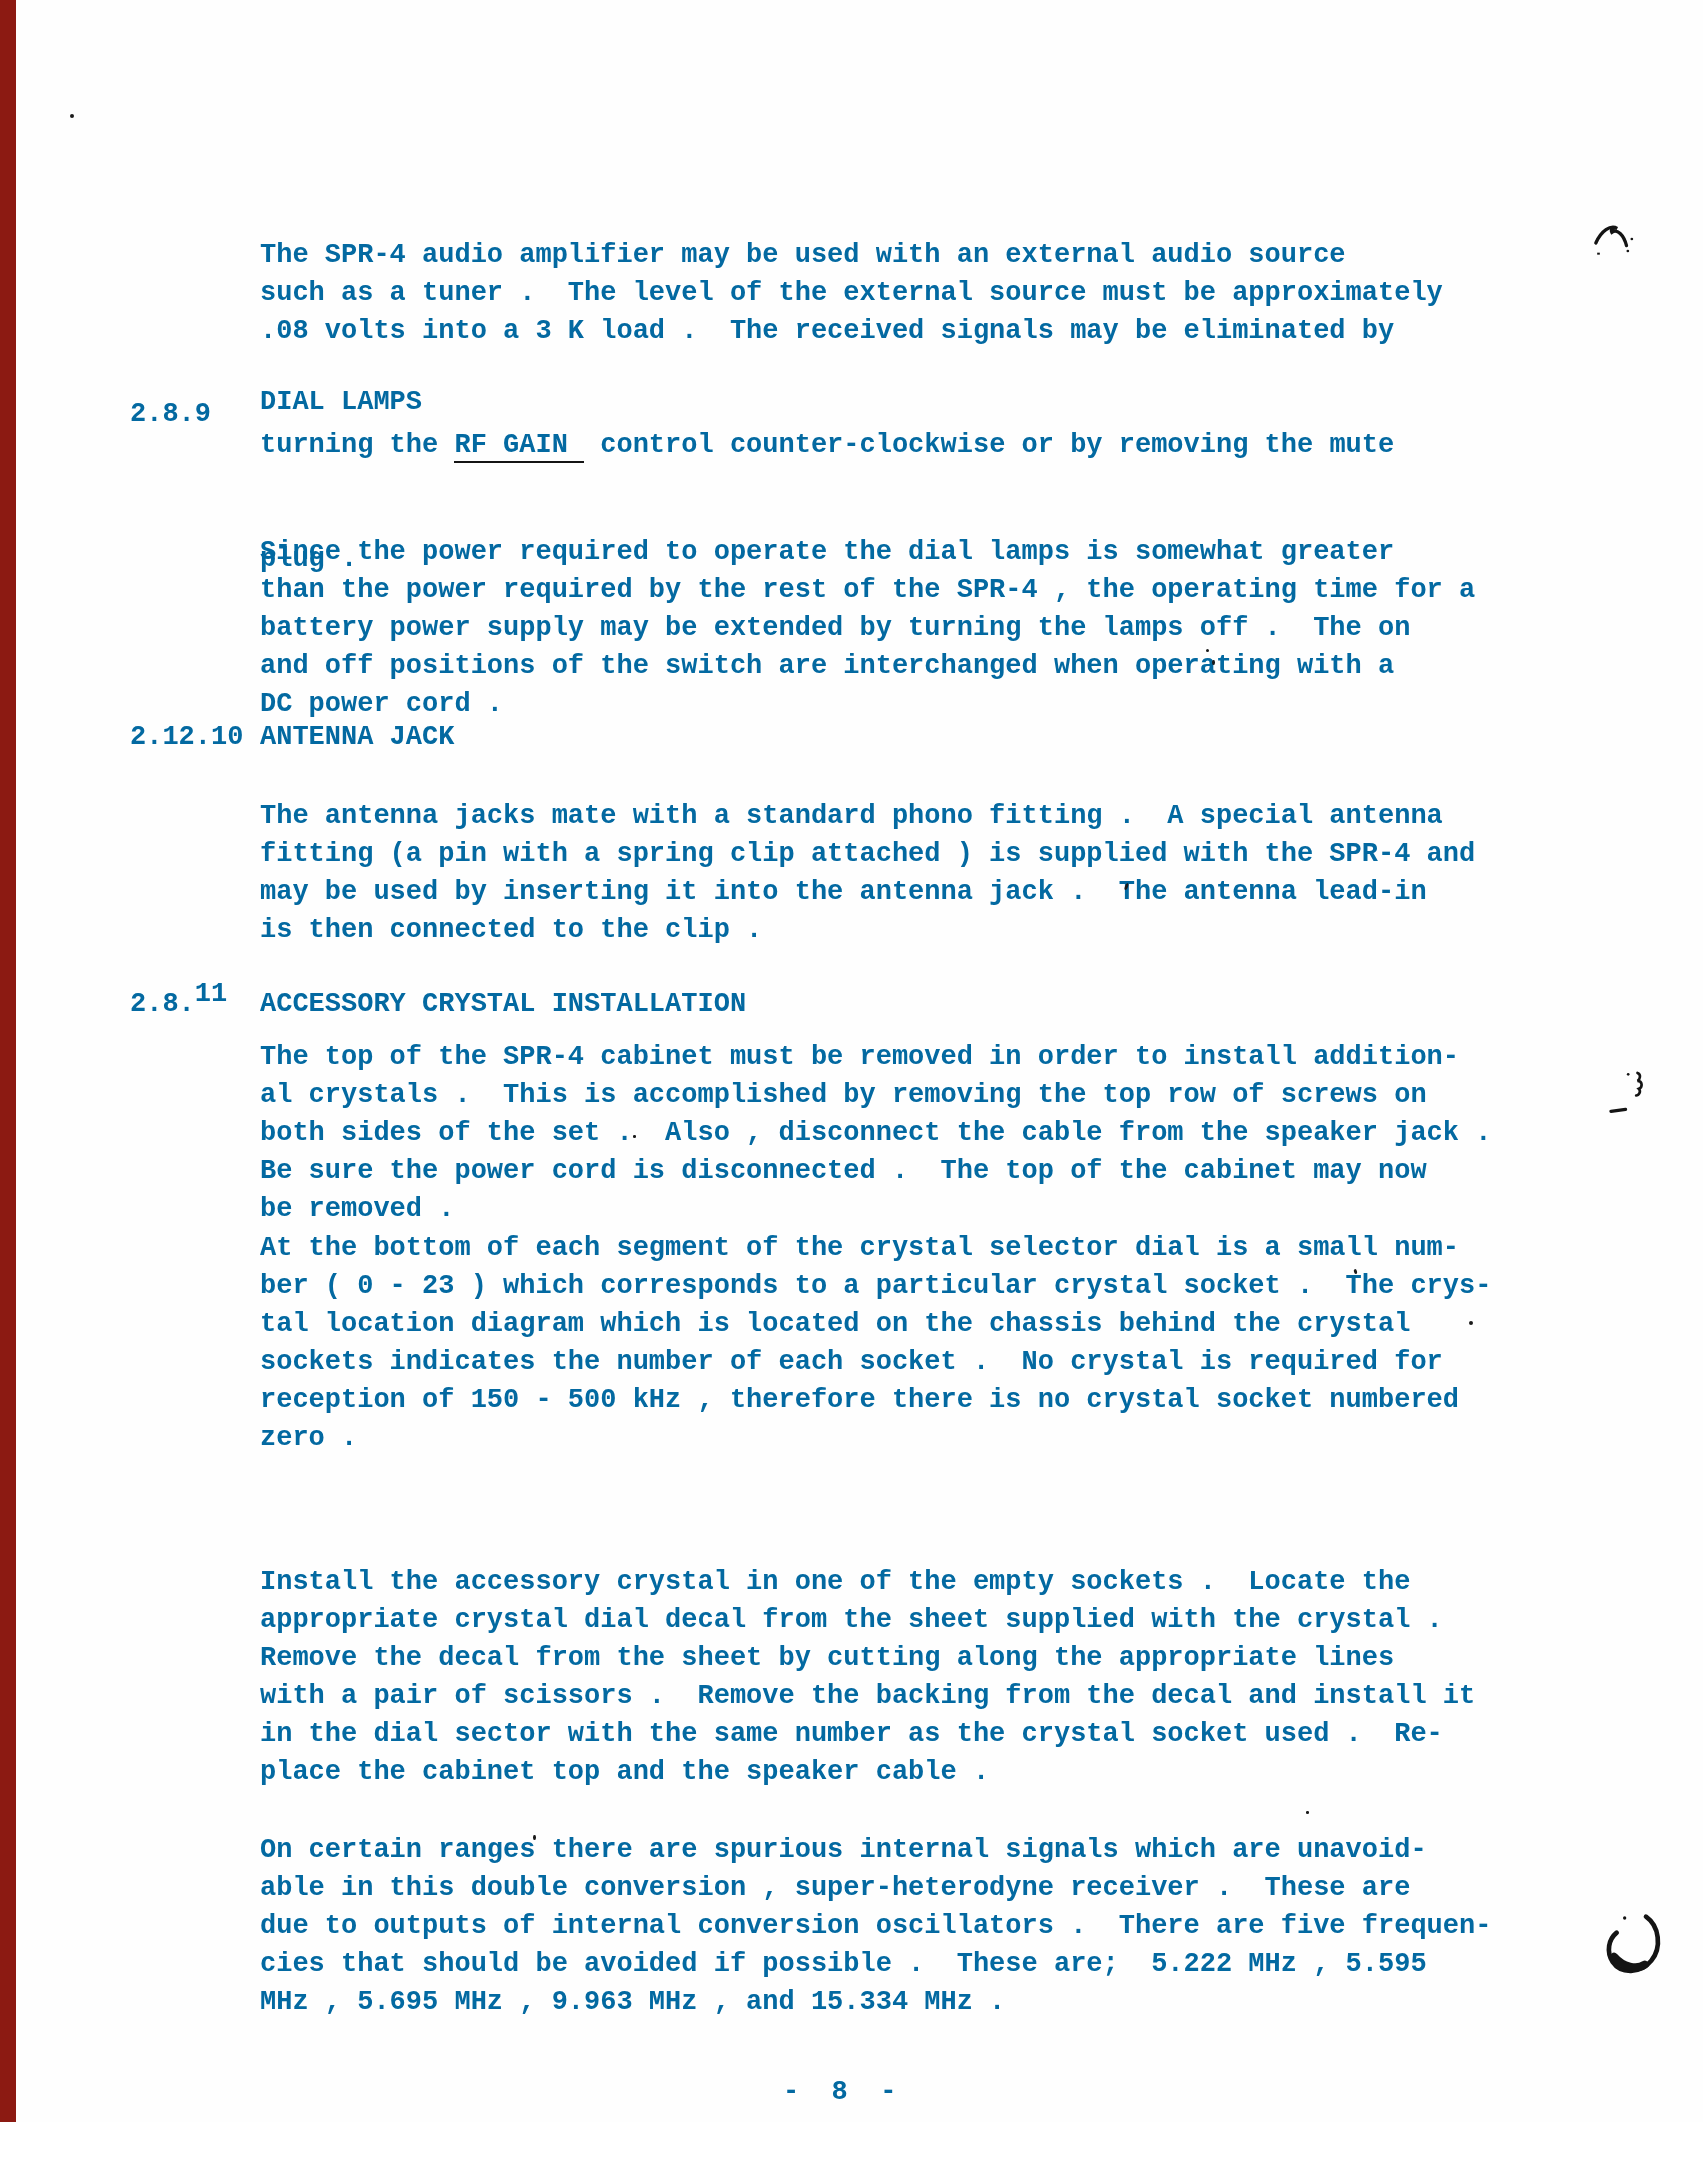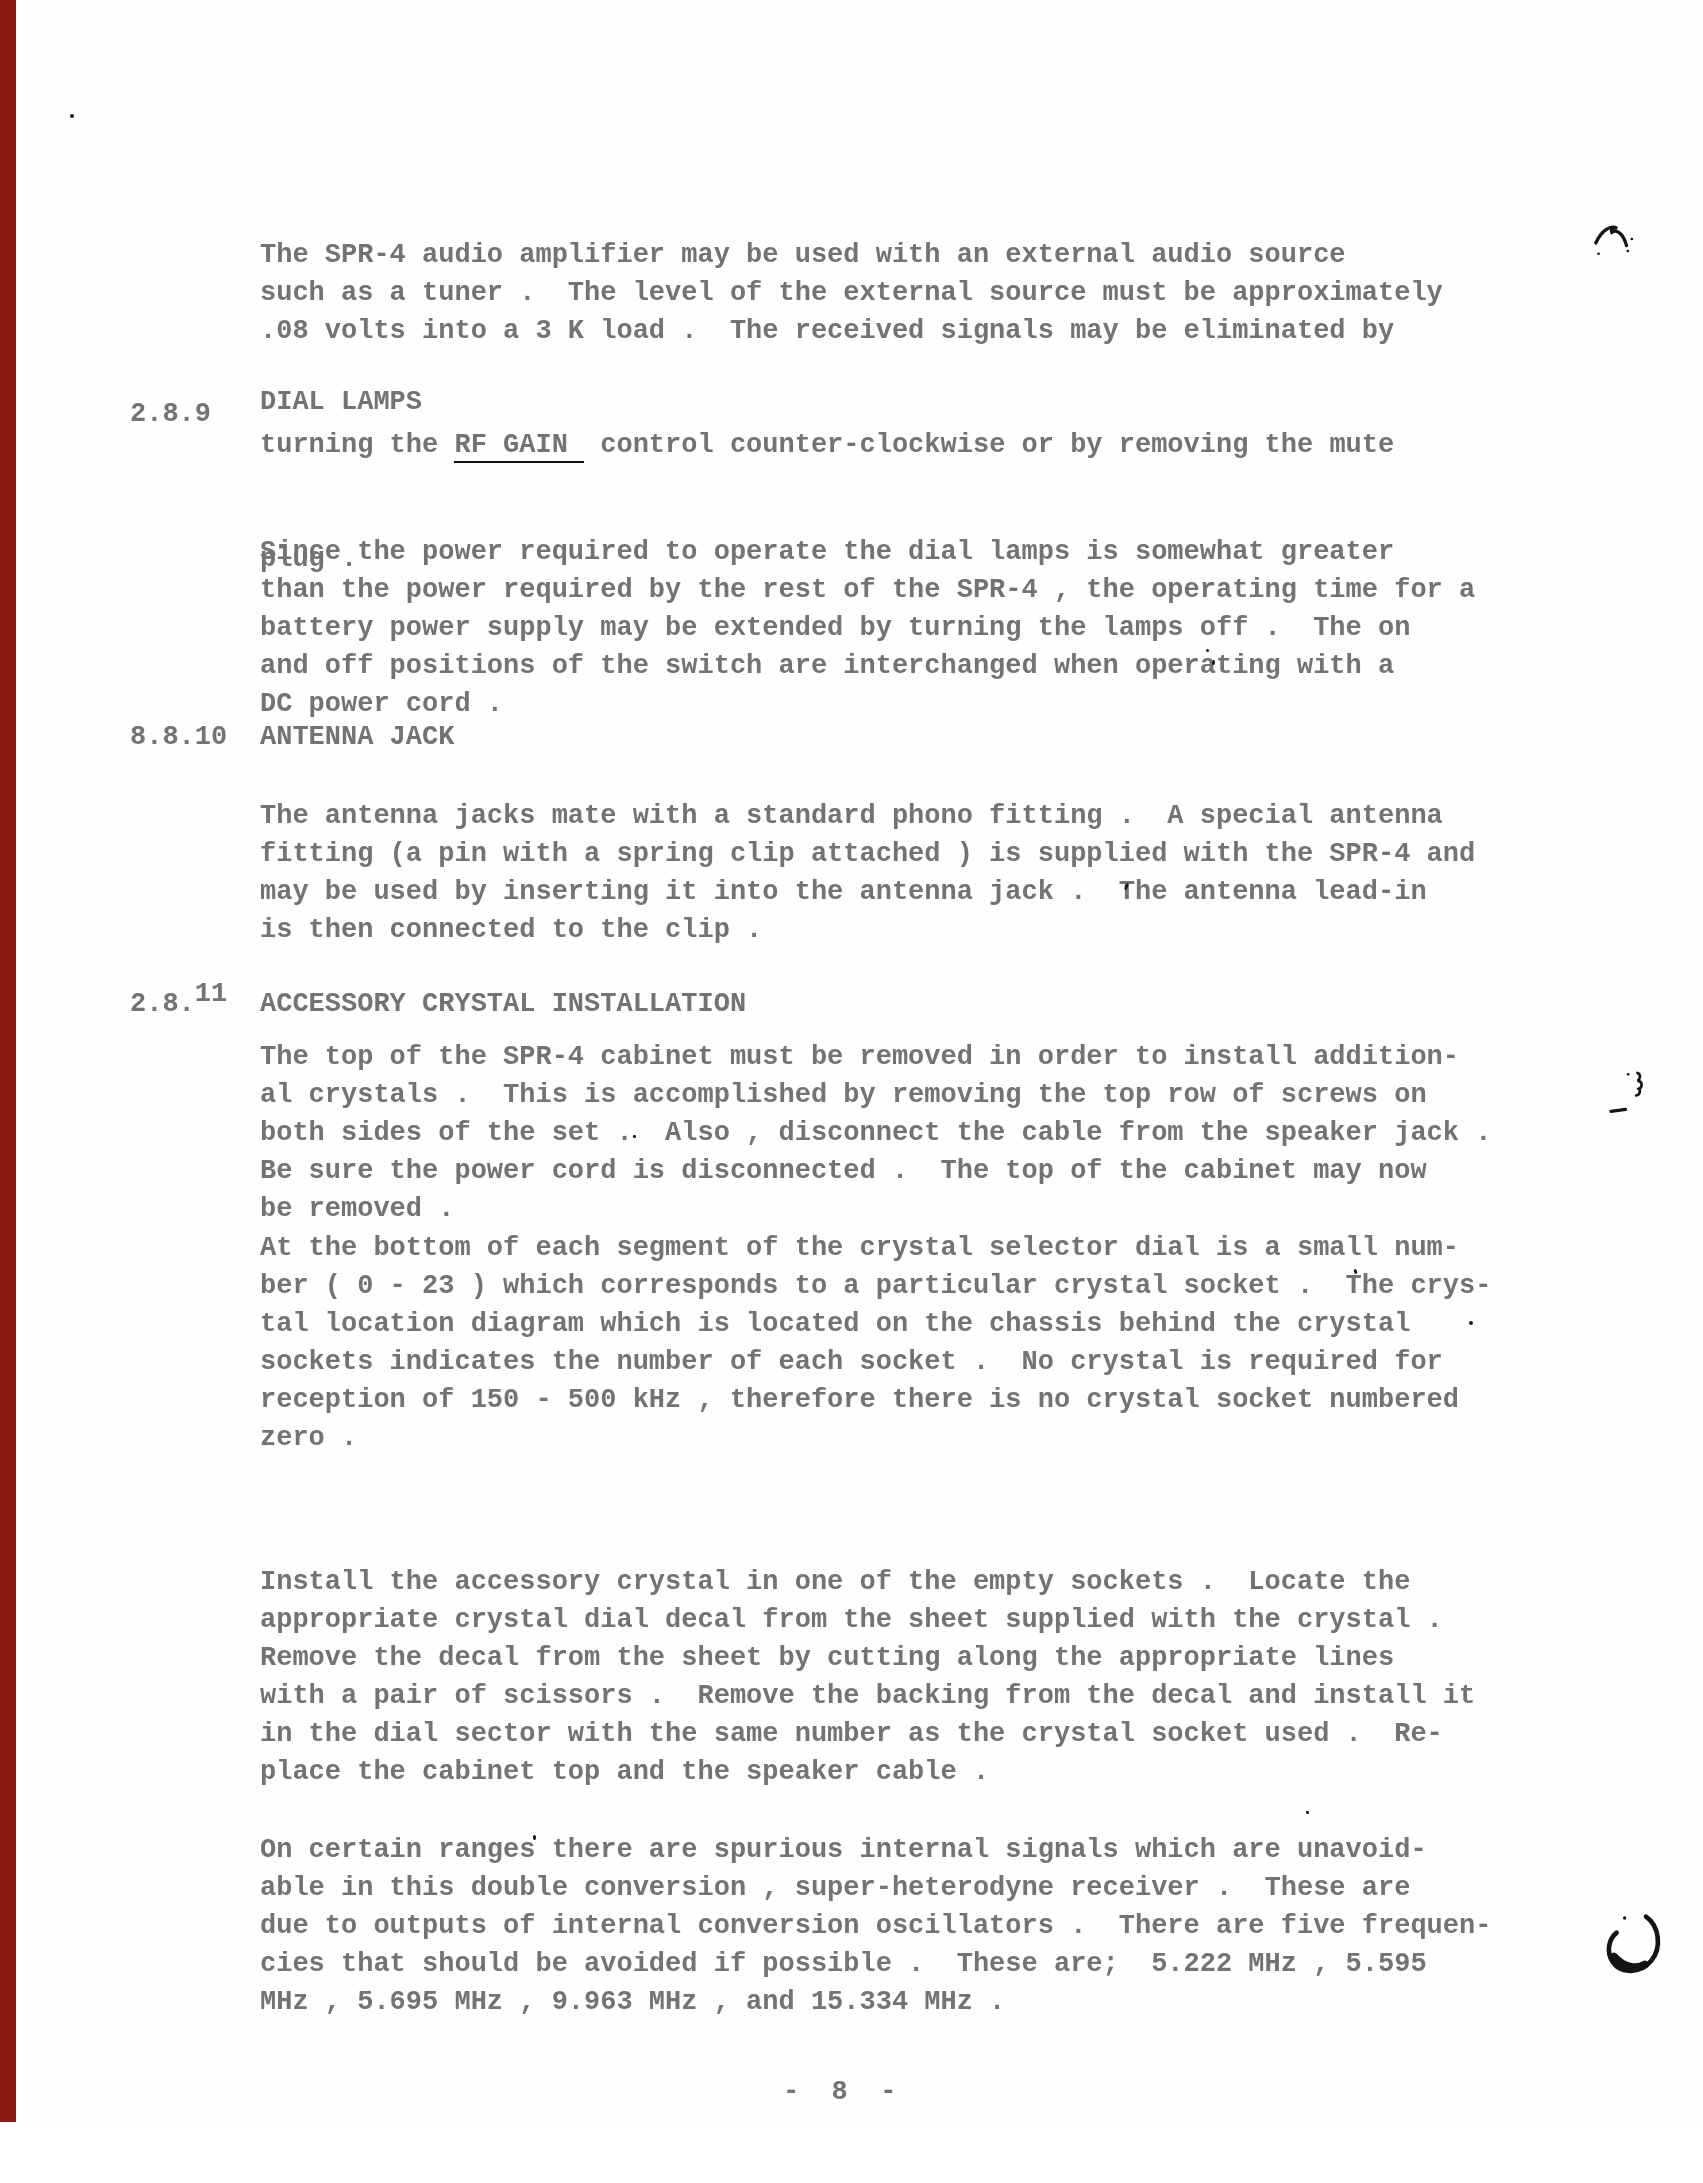--- a/index.html
+++ b/index.html
@@ -1,18 +1,18 @@
 <!DOCTYPE html>
 <html style="font-size:10.7px"><head>
 <meta charset="utf-8">
 <style>
   html,body{margin:0;padding:0;background:#ffffff;}
   .page{position:relative;width:1703px;height:2122px;background:#fefefe;overflow:hidden;
         font-family:"Liberation Mono","DejaVu Sans Mono",monospace;font-weight:bold;
-        color:#737373;font-size:27px;}
+        color:#0369a1;font-size:27px;}
   .redbar{position:absolute;left:0;top:0;width:16px;height:2183px;background:#8c1a12;}
   .para{position:absolute;left:260px;width:1256px;line-height:38px;white-space:pre-wrap;}
   .line{white-space:pre-wrap;}
   .hnum{position:absolute;left:130px;line-height:32px;white-space:pre;}
   .htitle{position:absolute;left:260px;line-height:32px;white-space:pre;}
   .sup{position:relative;top:-10px;margin-top:40px;}
   .u{border-bottom:2.7px solid #141414;padding-bottom:0.7px;}
   .u2{border-bottom:3.3px double #141414;padding-bottom:0.7px;}
   .pagenum{position:absolute;left:783px;top:2073px;line-height:38px;white-space:pre;}
   .mark{position:absolute;background:#1a1a1a;border-radius:50%;}
@@ -36,21 +36,21 @@
   <div class="hnum" style="top:398px">2.8.9</div>
   <div class="htitle" style="top:386px">DIAL LAMPS</div>
   <div class="para" style="top:457px">
     <div class="line">Since the power required to operate the dial lamps is somewhat greater
 than the power required by the rest of the SPR-4 , the operating time for a
 battery power supply may be extended by turning the lamps off .  The on
 and off positions of the switch are interchanged when operating with a
 DC power cord .</div>
   </div>
 
-  <div class="hnum" style="top:721px">8.8.10</div>
+  <div class="hnum" style="top:721px">2.12.10</div>
   <div class="htitle" style="top:721px">ANTENNA JACK</div>
   <div class="para" style="top:797px">The antenna jacks mate with a standard phono fitting .  A special antenna
 fitting (a pin with a spring clip attached ) is supplied with the SPR-4 and
 may be used by inserting it into the antenna jack .  The antenna lead-in
 is then connected to the clip .</div>
 
   <div class="hnum" style="top:988px"><span>2.8.</span><span class="sup">11</span></div>
   <div class="htitle" style="top:988px">ACCESSORY CRYSTAL INSTALLATION</div>
   <div class="para" style="top:1038px">The top of the SPR-4 cabinet must be removed in order to install addition-
 al crystals .  This is accomplished by removing the top row of screws on

